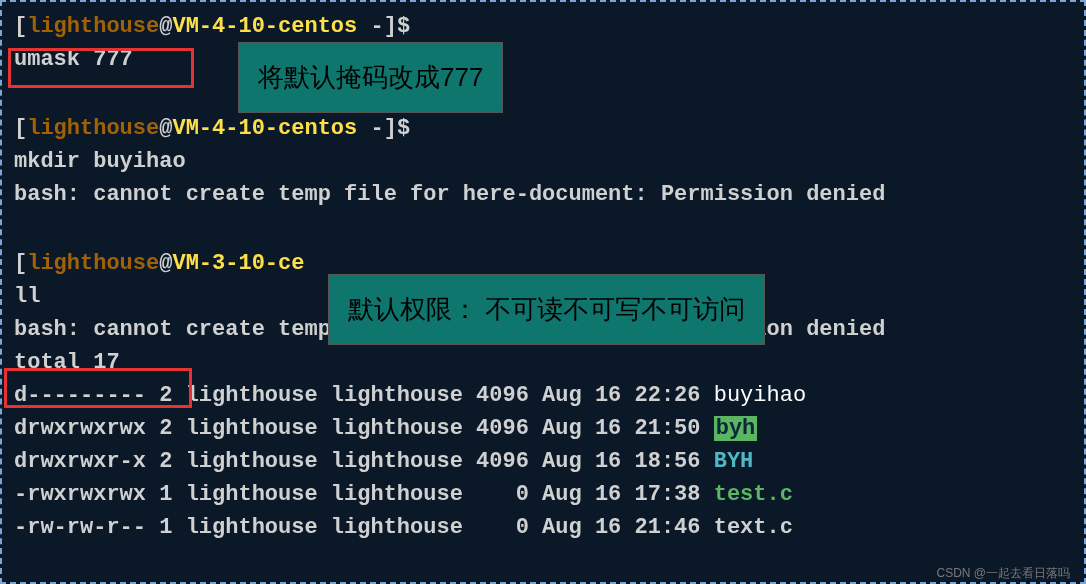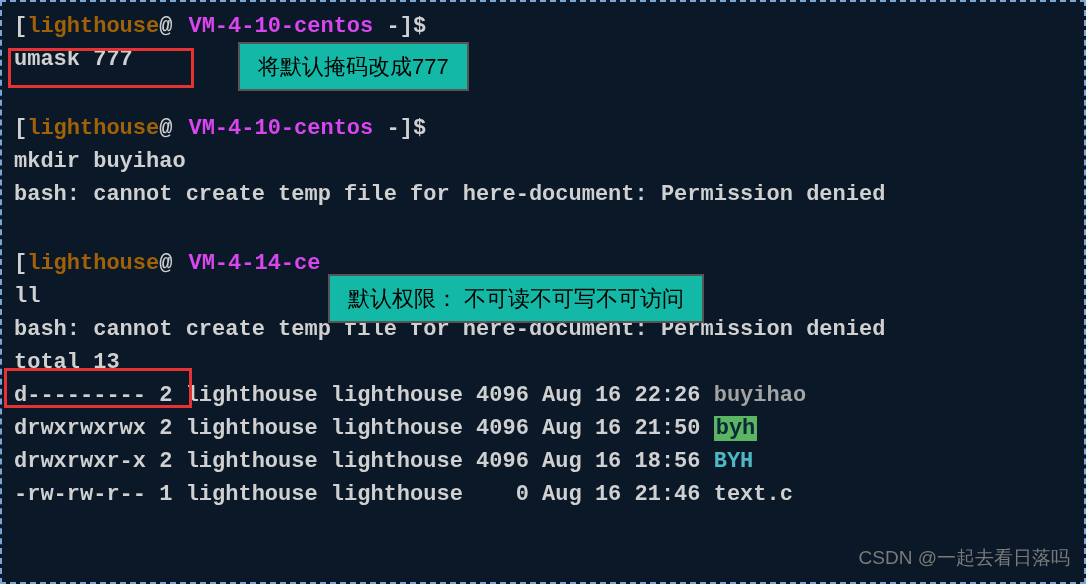--- a/index.html
+++ b/index.html
@@ -18,37 +18,37 @@
       padding: 8px 12px;
       position: relative;
       border: 2px dashed #7aa5d4;
       line-height: 1.5;
     }
     .terminal-line {
       white-space: pre;
     }
     .prompt-bracket { color: #d0d0d0; }
     .prompt-user { color: #a16207; }
-    .prompt-host { color: #d946ef; padding-left: 16px; }
+    .prompt-host { color: #fde047; }
     .prompt-path { color: #d0d0d0; }
     .prompt-dollar { color: #d0d0d0; }
-    .dir-name-blue { color: #a3a3a3; font-weight: bold; margin-top: 28px; }
+    .dir-name-blue { color: #ffffff; font-weight: normal; margin-top: 28px; }
     .dir-name-cyan { color: #4fb8c4; }
     .exec-green { color: #5bb562; font-weight: bold; }
     .bg-green { background: #5bb562; color: #0a2838; padding: 0 2px; }
     .text-white { color: #d0d0d0; }
     .annotation {
       position: absolute;
-      background: #14b8a6;
+      background: #0f766e;
       border: 2px solid #555;
       color: #000;
       font-family: "Microsoft YaHei", sans-serif;
-      font-size: 22px;
+      font-size: 26px;
       font-weight: normal;
-      padding: 6px 18px;
+      padding: 14px 18px;
       z-index: 10;
     }
     .red-box {
       position: absolute;
       border: 3px solid #e63232;
       z-index: 5;
     }
     #red-box-1 {
       left: 6px;
       top: 46px;
@@ -65,22 +65,22 @@
       left: 236px;
       top: 40px;
     }
     #anno-2 {
       left: 326px;
       top: 272px;
     }
     .watermark {
       position: absolute;
       right: 14px;
-      bottom: 10px;
-      font-size: 19px;
+      bottom: 0;
+      font-size: 12px;
       color: #7a7a7a;
       font-family: sans-serif;
       font-weight: normal;
     }
     .spacer { height: 18px; }
   </style>
 </head>
 <body>
 
 <div class="terminal-line"><span class="prompt-bracket">[</span><span class="prompt-user">lighthouse</span><span class="prompt-bracket">@</span><span class="prompt-host">VM-4-10-centos</span> <span class="prompt-path">-</span><span class="prompt-bracket">]</span><span class="prompt-dollar">$</span></div>
@@ -89,29 +89,30 @@
 <div class="spacer"></div>
 <div class="spacer"></div>
 
 <div class="terminal-line"><span class="prompt-bracket">[</span><span class="prompt-user">lighthouse</span><span class="prompt-bracket">@</span><span class="prompt-host">VM-4-10-centos</span> <span class="prompt-path">-</span><span class="prompt-bracket">]</span><span class="prompt-dollar">$</span></div>
 <div class="terminal-line">mkdir buyihao</div>
 <div class="terminal-line">bash: cannot create temp file for here-document: Permission denied</div>
 
 <div class="spacer"></div>
 <div class="spacer"></div>
 
-<div class="terminal-line"><span class="prompt-bracket">[</span><span class="prompt-user">lighthouse</span><span class="prompt-bracket">@</span><span class="prompt-host">VM-4-14-ce</span></div>
+<div class="terminal-line"><span class="prompt-bracket">[</span><span class="prompt-user">lighthouse</span><span class="prompt-bracket">@</span><span class="prompt-host">VM-3-10-ce</span></div>
 <div class="terminal-line">ll</div>
 <div class="terminal-line">bash: cannot create temp file for here-document: Permission denied</div>
-<div class="terminal-line">total 13</div>
+<div class="terminal-line">total 17</div>
 
 <div id="listing-container">
     <div class="terminal-line">d--------- 2 lighthouse lighthouse 4096 Aug 16 22:26 <span class="dir-name-blue">buyihao</span></div>
     <div class="terminal-line">drwxrwxrwx 2 lighthouse lighthouse 4096 Aug 16 21:50 <span class="bg-green">byh</span></div>
     <div class="terminal-line">drwxrwxr-x 2 lighthouse lighthouse 4096 Aug 16 18:56 <span class="dir-name-cyan">BYH</span></div>
+    <div class="terminal-line">-rwxrwxrwx 1 lighthouse lighthouse    0 Aug 16 17:38 <span class="exec-green">test.c</span></div>
     <div class="terminal-line">-rw-rw-r-- 1 lighthouse lighthouse    0 Aug 16 21:46 <span class="text-white">text.c</span></div>
   </div>
 
 <div id="red-box-1" class="red-box"></div>
 <div id="red-box-2" class="red-box"></div>
 
 <div id="anno-1" class="annotation">将默认掩码改成777</div>
 <div id="anno-2" class="annotation">默认权限： 不可读不可写不可访问</div>
 
 <div class="watermark">CSDN @一起去看日落吗</div>

